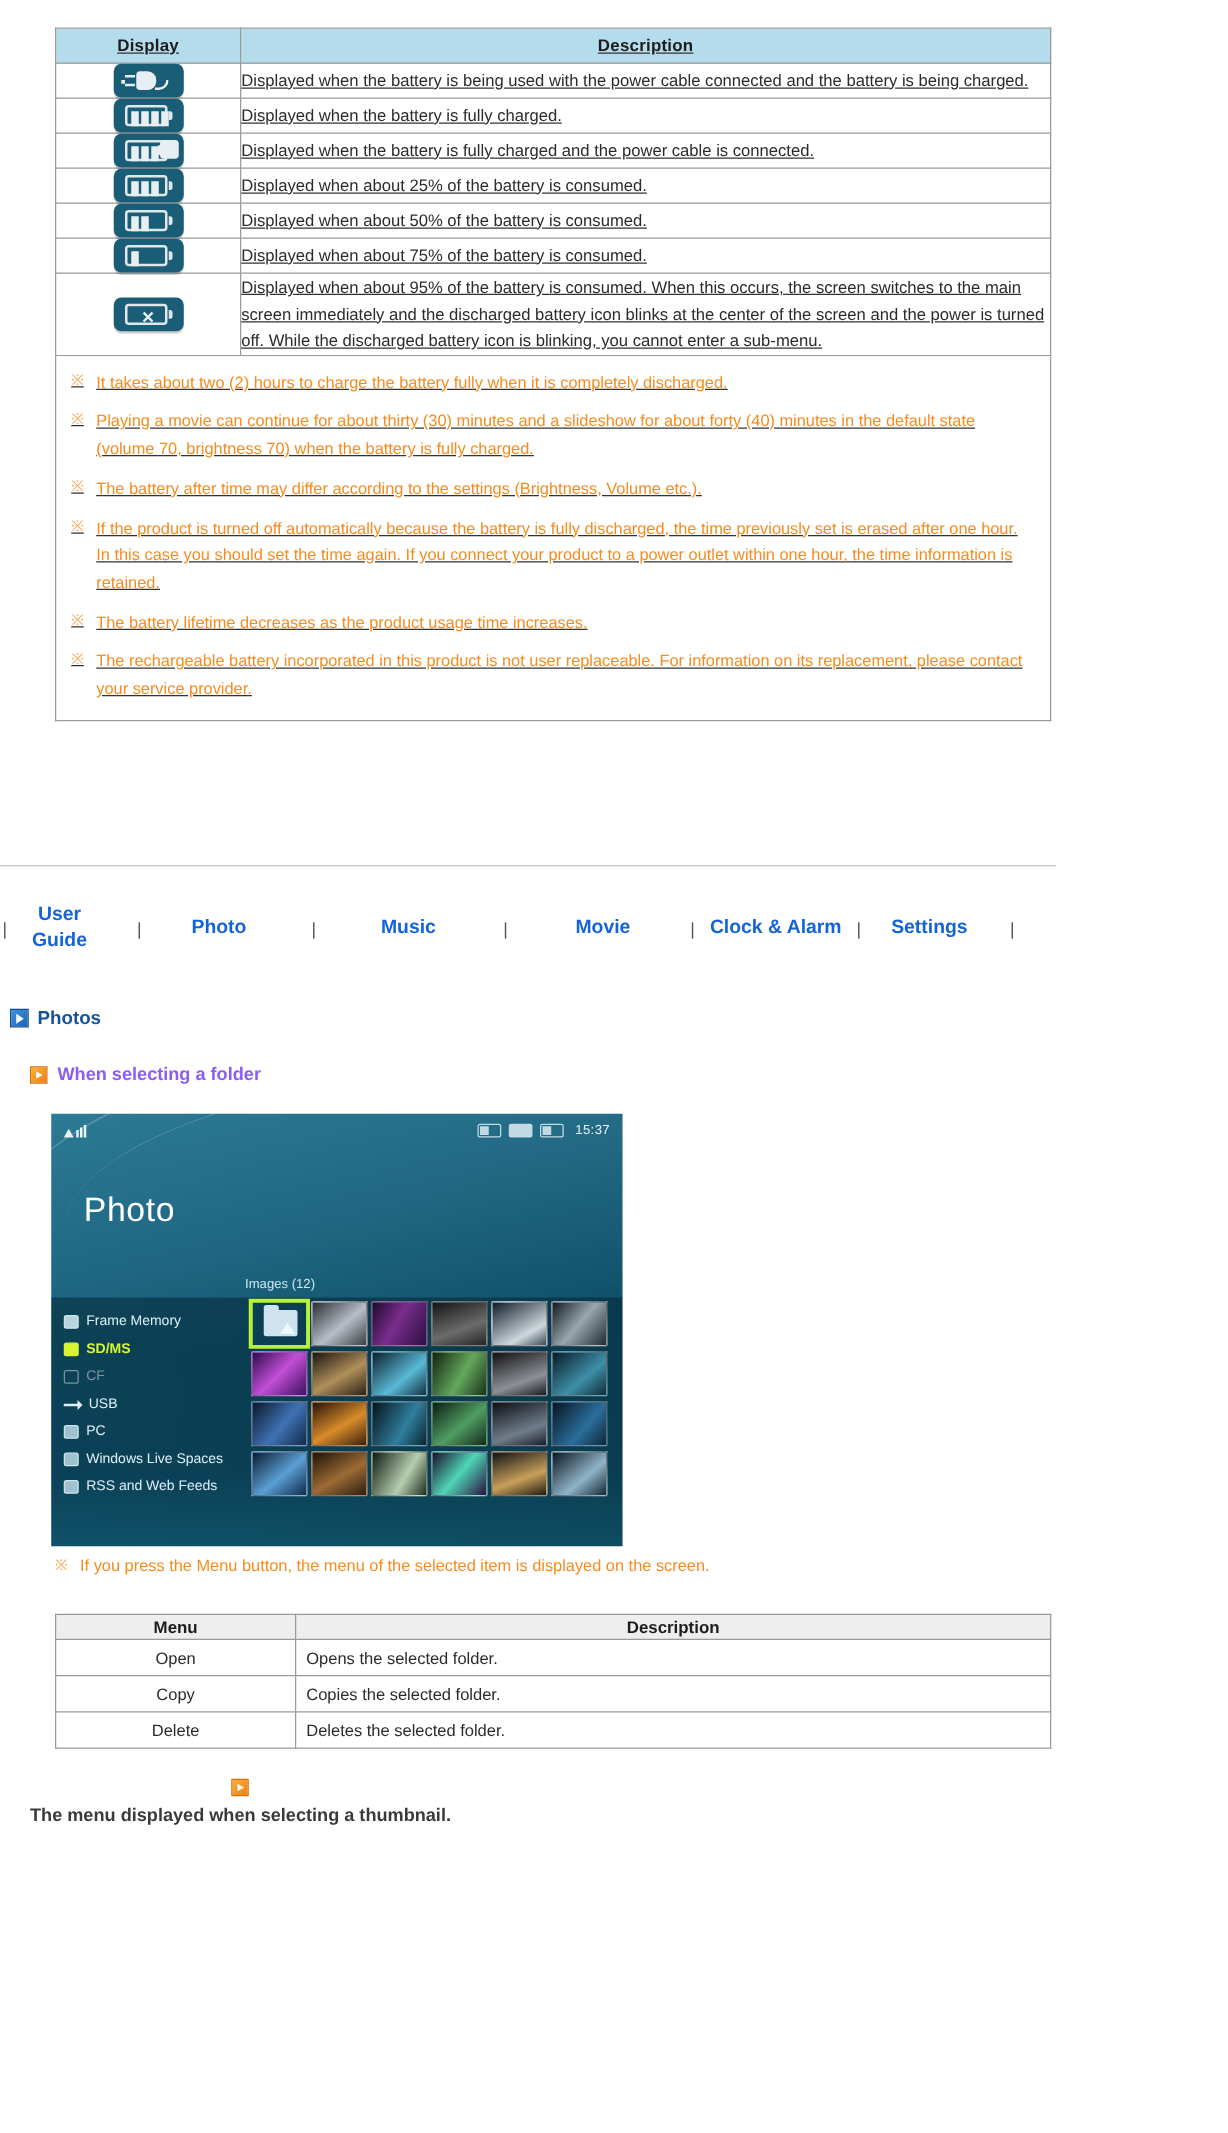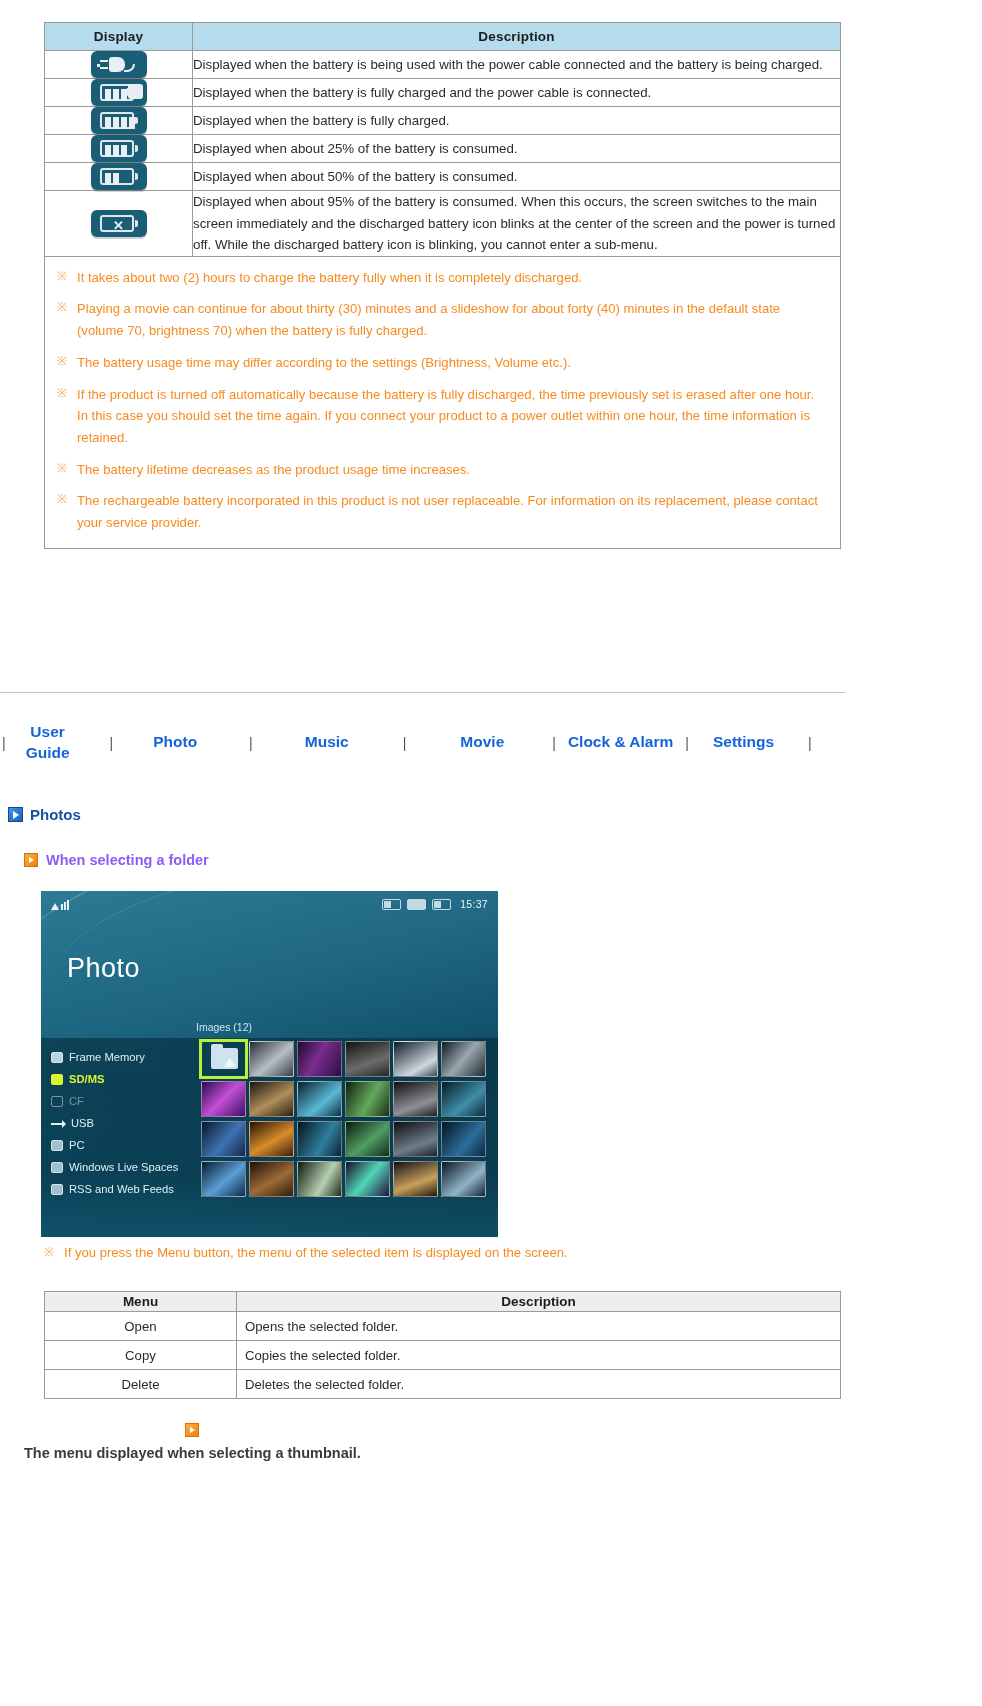--- a/index.html
+++ b/index.html
@@ -9,21 +9,21 @@
     font-family: "Liberation Sans", sans-serif;
   }
   body {
     width: 982px; min-height: 1706px;
     position: relative;
     color: #333333;
     -webkit-font-smoothing: antialiased;
   }
 
   
-  .battery-wrap { position: absolute; left: 44px; top: 22px; width: 898px; }
+  .battery-wrap { position: absolute; left: 44px; top: 22px; width: 898px; text-decoration: underline; }
   table.grid {
     border-collapse: collapse;
     width: 797px;
     border: 1px solid #8a8a8a;
   }
   table.grid td, table.grid th {
     border: 1px solid #9a9a9a;
     padding: 0;
     vertical-align: middle;
   }
@@ -391,71 +391,84 @@
         <td class="cell-desc">Displayed when the battery is being used with the power cable connected and the battery is being charged.</td>
       </tr>
       <tr>
         <td class="cell-icon">
           <span class="batt">
             <span class="body">
                 <span class="bars">
                   <i></i>
                   <i></i>
                   <i></i>
+                  <i></i>
+                </span>
+              </span>
+            <span class="tip"></span>
+          </span>
+        </td>
+        <td class="cell-desc">Displayed when the battery is fully charged.</td>
+      </tr>
+      <tr>
+        <td class="cell-icon">
+          <span class="batt">
+            <span class="body">
+                <span class="bars">
+                  <i></i>
+                  <i></i>
+                  <i></i>
                 </span>
               </span>
             <span class="tip"></span><span class="hand"></span>
           </span>
         </td>
         <td class="cell-desc">Displayed when the battery is fully charged and the power cable is connected.</td>
       </tr>
       <tr>
         <td class="cell-icon">
           <span class="batt">
             <span class="body">
                 <span class="bars">
                   <i></i>
                   <i></i>
                   <i></i>
-                  <i></i>
-                </span>
-              </span>
-            <span class="tip"></span>
-          </span>
-        </td>
-        <td class="cell-desc">Displayed when the battery is fully charged.</td>
-      </tr>
-      <tr>
-        <td class="cell-icon">
-          <span class="batt">
-            <span class="body">
-                <span class="bars">
-                  <i></i>
-                  <i></i>
-                  <i></i>
                 </span>
               </span>
             <span class="tip"></span>
           </span>
         </td>
         <td class="cell-desc">Displayed when about 25% of the battery is consumed.</td>
       </tr>
       <tr>
         <td class="cell-icon">
           <span class="batt">
             <span class="body">
                 <span class="bars">
                   <i></i>
                   <i></i>
                 </span>
               </span>
             <span class="tip"></span>
           </span>
         </td>
         <td class="cell-desc">Displayed when about 50% of the battery is consumed.</td>
+      </tr>
+      <tr>
+        <td class="cell-icon">
+          <span class="batt">
+            <span class="body">
+                <span class="bars">
+                  <i></i>
+                </span>
+              </span>
+            <span class="tip"></span>
+          </span>
+        </td>
+        <td class="cell-desc">Displayed when about 75% of the battery is consumed.</td>
       </tr>
       <tr>
         <td class="cell-icon">
           <span class="batt">
             <span class="body">
                 <span class="xmark">✕</span>
               </span>
             <span class="tip"></span>
           </span>
         </td>
@@ -468,21 +481,21 @@
     <div class="note">
       <span class="mk">※</span>
       <span class="tx">It takes about two (2) hours to charge the battery fully when it is completely discharged.</span>
     </div>
     <div class="note">
       <span class="mk">※</span>
       <span class="tx">Playing a movie can continue for about thirty (30) minutes and a slideshow for about forty (40) minutes in the default state (volume 70, brightness 70) when the battery is fully charged.</span>
     </div>
     <div class="note">
       <span class="mk">※</span>
-      <span class="tx">The battery usage time may differ according to the settings (Brightness, Volume etc.).</span>
+      <span class="tx">The battery after time may differ according to the settings (Brightness, Volume etc.).</span>
     </div>
     <div class="note">
       <span class="mk">※</span>
       <span class="tx">If the product is turned off automatically because the battery is fully discharged, the time previously set is erased after one hour. In this case you should set the time again. If you connect your product to a power outlet within one hour, the time information is retained.</span>
     </div>
     <div class="note">
       <span class="mk">※</span>
       <span class="tx">The battery lifetime decreases as the product usage time increases.</span>
     </div>
     <div class="note">

